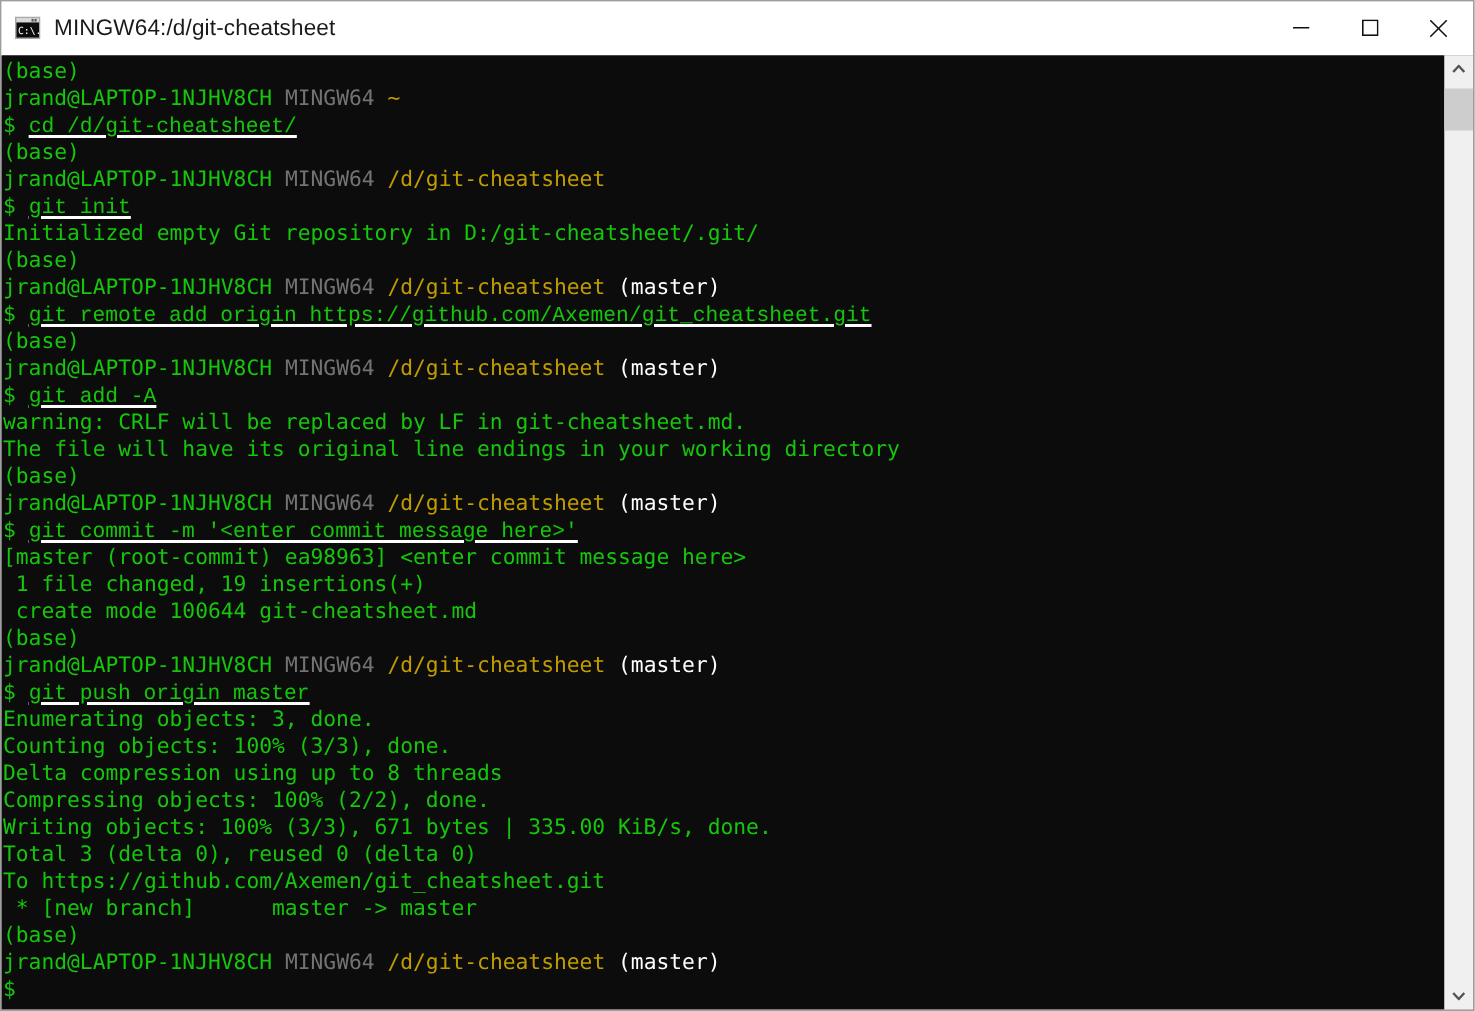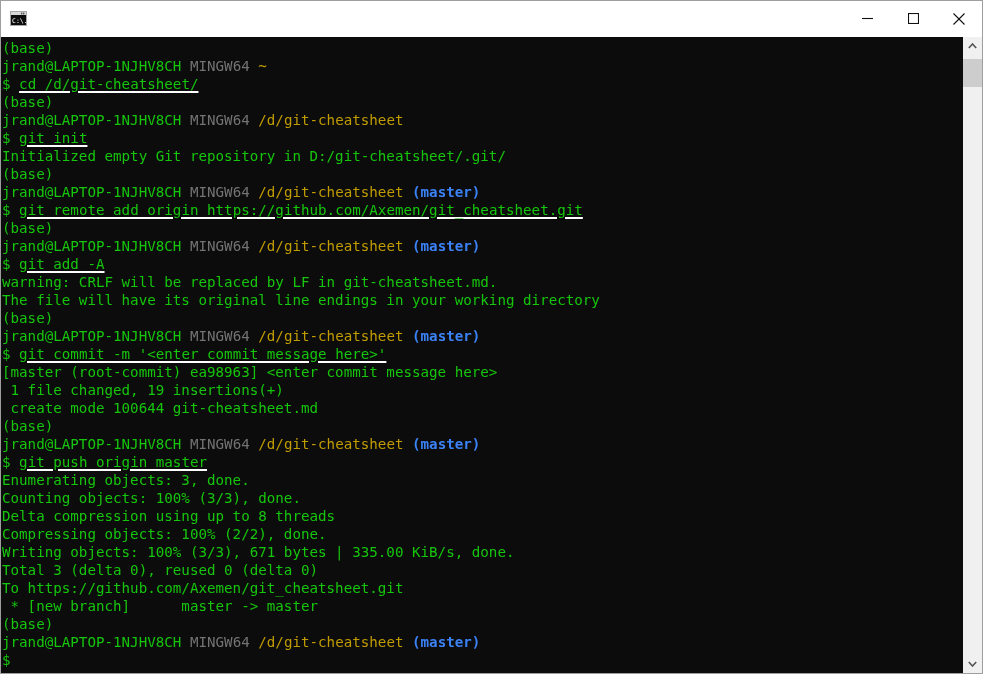--- a/index.html
+++ b/index.html
@@ -91,22 +91,22 @@
     line-height: 18px;
     white-space: pre;
     padding: 2px 0 0 1px;
     color: #16c60c;
     letter-spacing: 0px;
   }
   .row { height: 18px; white-space: pre; }
   .c-green   { color: #16c60c; }
   .c-magenta { color: #737373; }
   .c-yellow  { color: #c19c00; }
-  .c-cyan    { color: #3b82f6; font-weight: bold; }
-  .ul { text-decoration: underline; text-decoration-color: #ffffff; text-underline-offset: 2px; text-decoration-thickness: 1.5px; }
+  .c-cyan    { color: #ffffff; }
+  .ul { text-decoration: underline; text-decoration-color: #ffffff; text-underline-offset: 2px; text-decoration-thickness: 1.5px; font-family: Liberation Mono, monospace; }
   .cursor {
     display: inline-block;
     width: 8px;
     height: 15px;
     background: transparent;
     vertical-align: text-bottom;
   }
   
   #scrollbar {
     width: 19px;
@@ -155,20 +155,21 @@
     <span id="app-icon">
       <svg width="17" height="15" viewBox="0 0 17 15">
         <rect x="0" y="0" width="17" height="15" fill="#a8a8a8"></rect>
         <rect x="1" y="1" width="15" height="3" fill="#d8d8d8"></rect>
         <rect x="11" y="1.6" width="1.4" height="1.8" fill="#555"></rect>
         <rect x="13" y="1.6" width="1.4" height="1.8" fill="#555"></rect>
         <rect x="1" y="4" width="15" height="10" fill="#0c0c0c"></rect>
         <text x="2" y="11.5" font-family="'DejaVu Sans Mono', monospace" font-size="6.5" fill="#ffffff">C:\.</text>
       </svg>
     </span>
+    <span id="title-text">MINGW64:/d/git-cheatsheet</span>
 
     <div id="winbtns">
       <button class="winbtn">
         <svg width="11" height="11" viewBox="0 0 11 11">
             <line x1="0" y1="5.5" x2="11" y2="5.5" stroke="#111" stroke-width="1.1"></line>
           </svg>
       </button>
       <button class="winbtn">
         <svg width="11" height="11" viewBox="0 0 11 11">
             <rect x="0.5" y="0.5" width="10" height="10" fill="none" stroke="#111" stroke-width="1.1"></rect>

